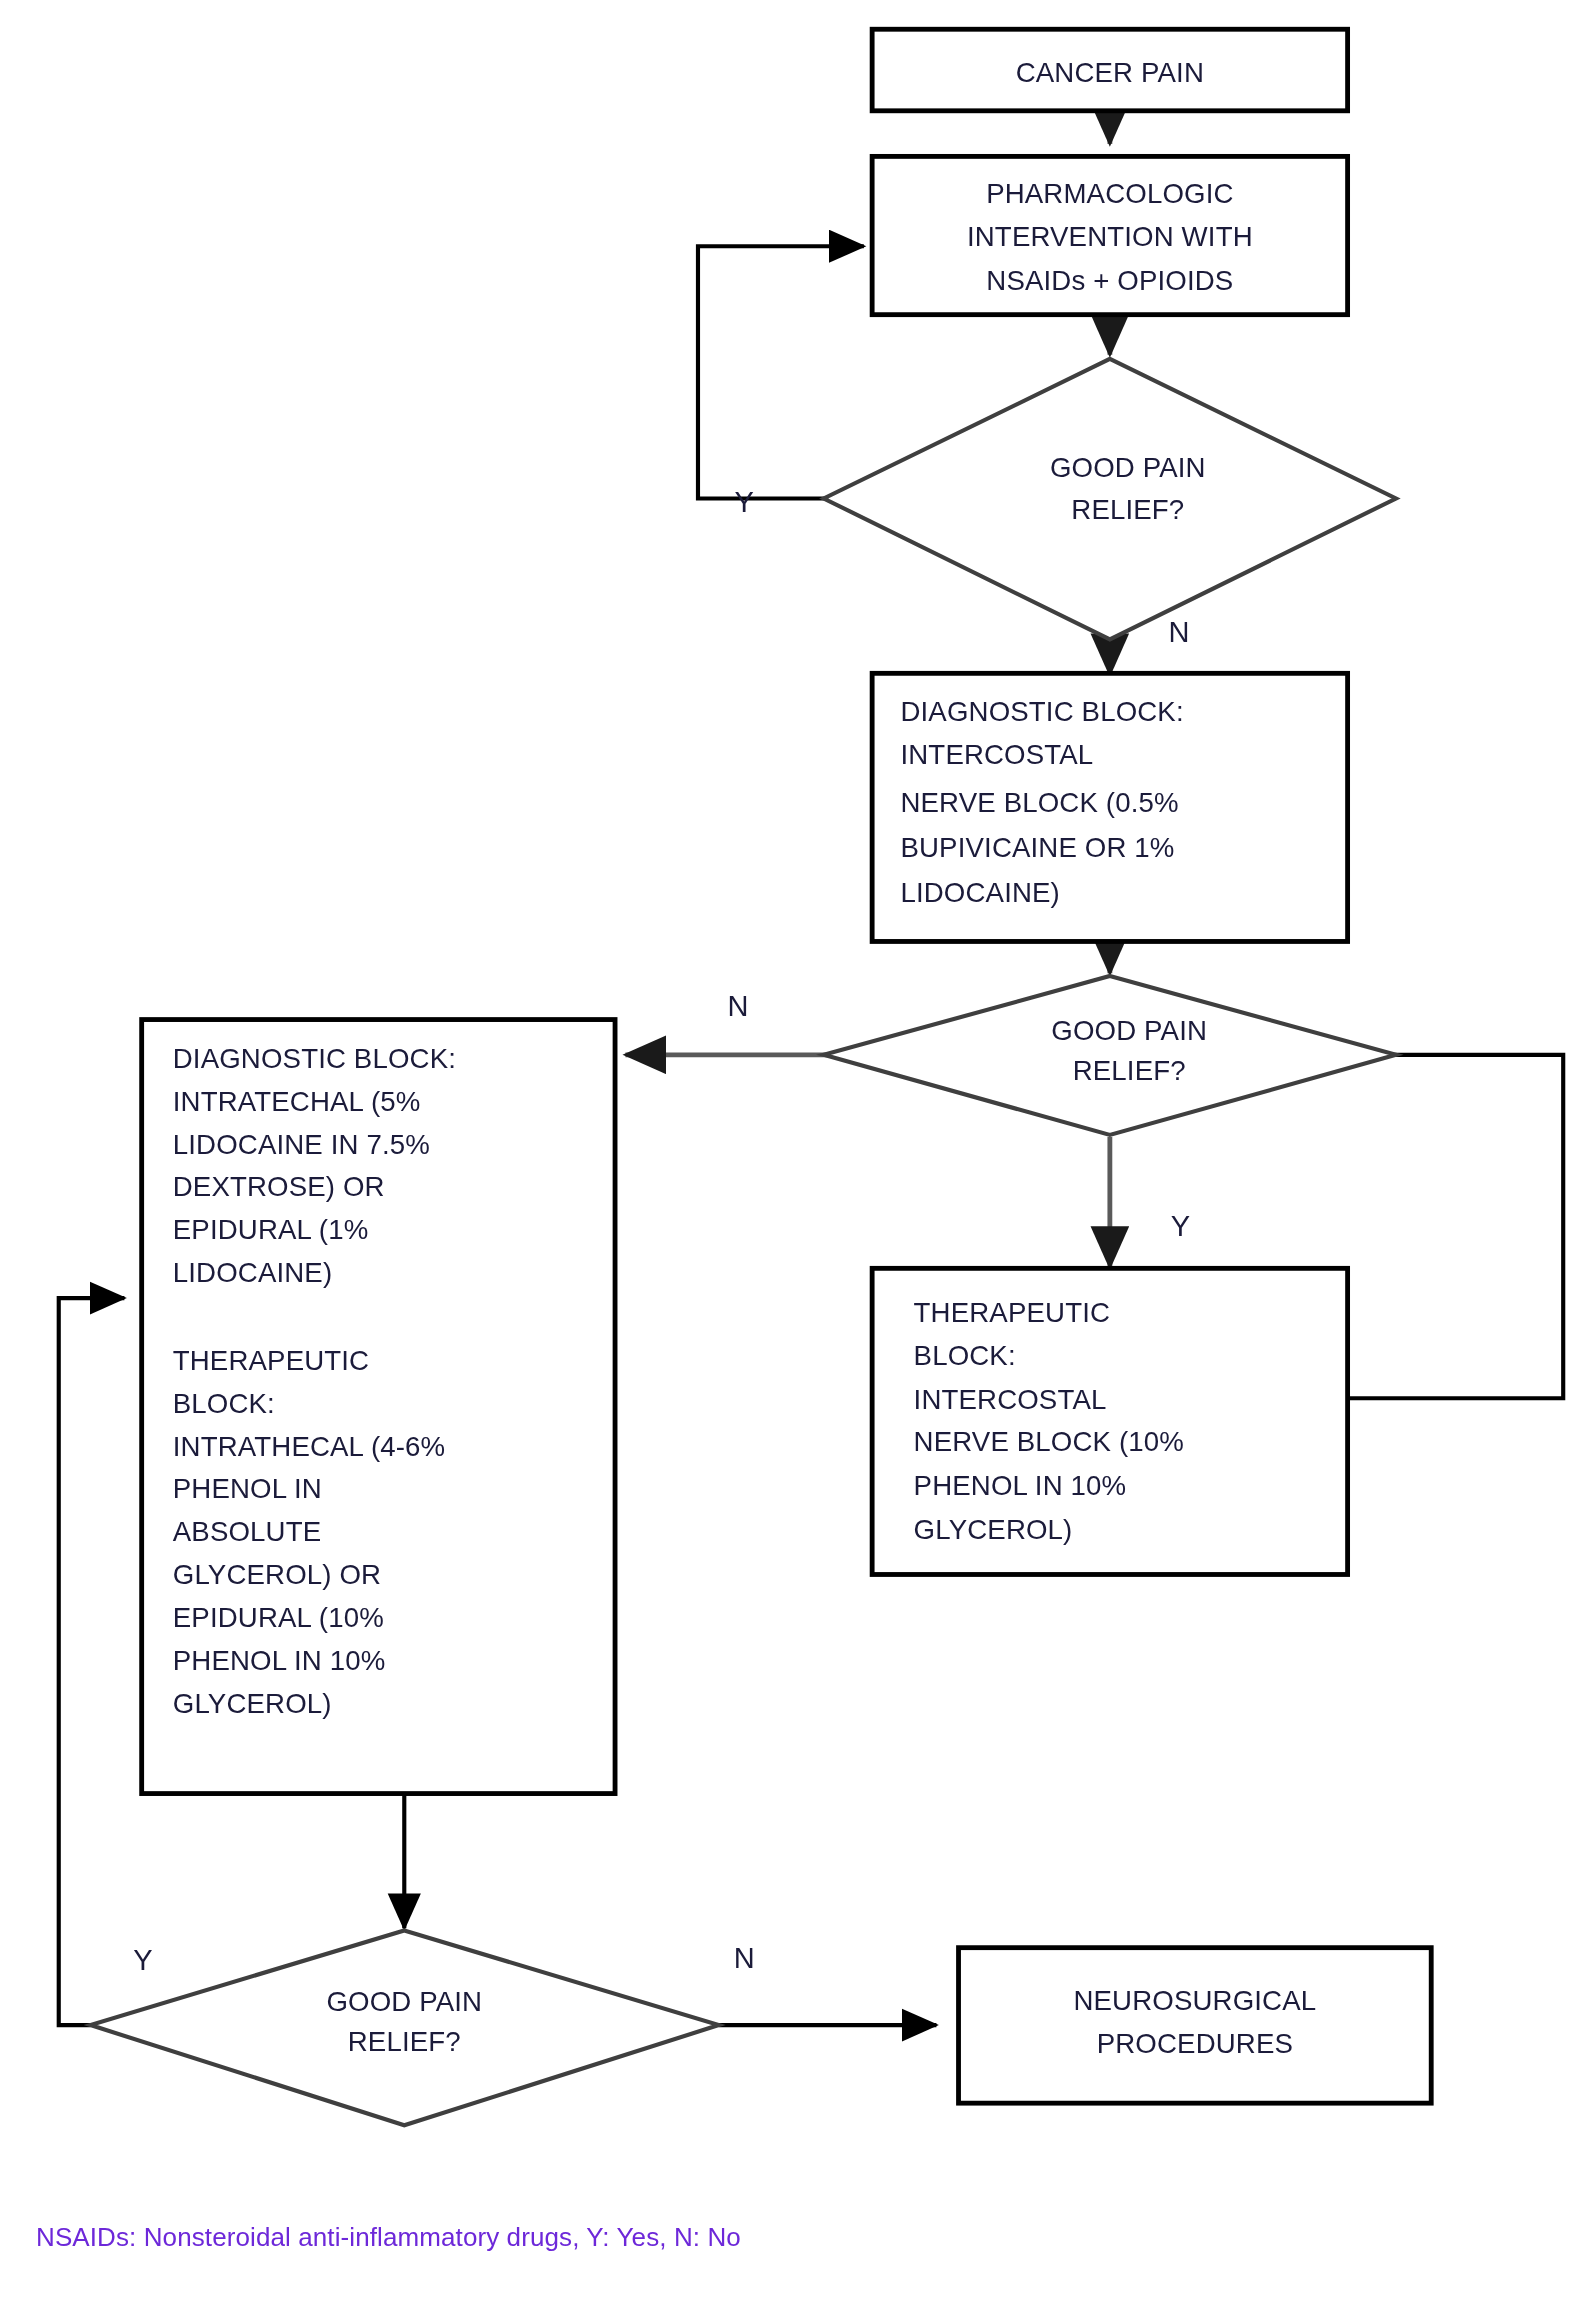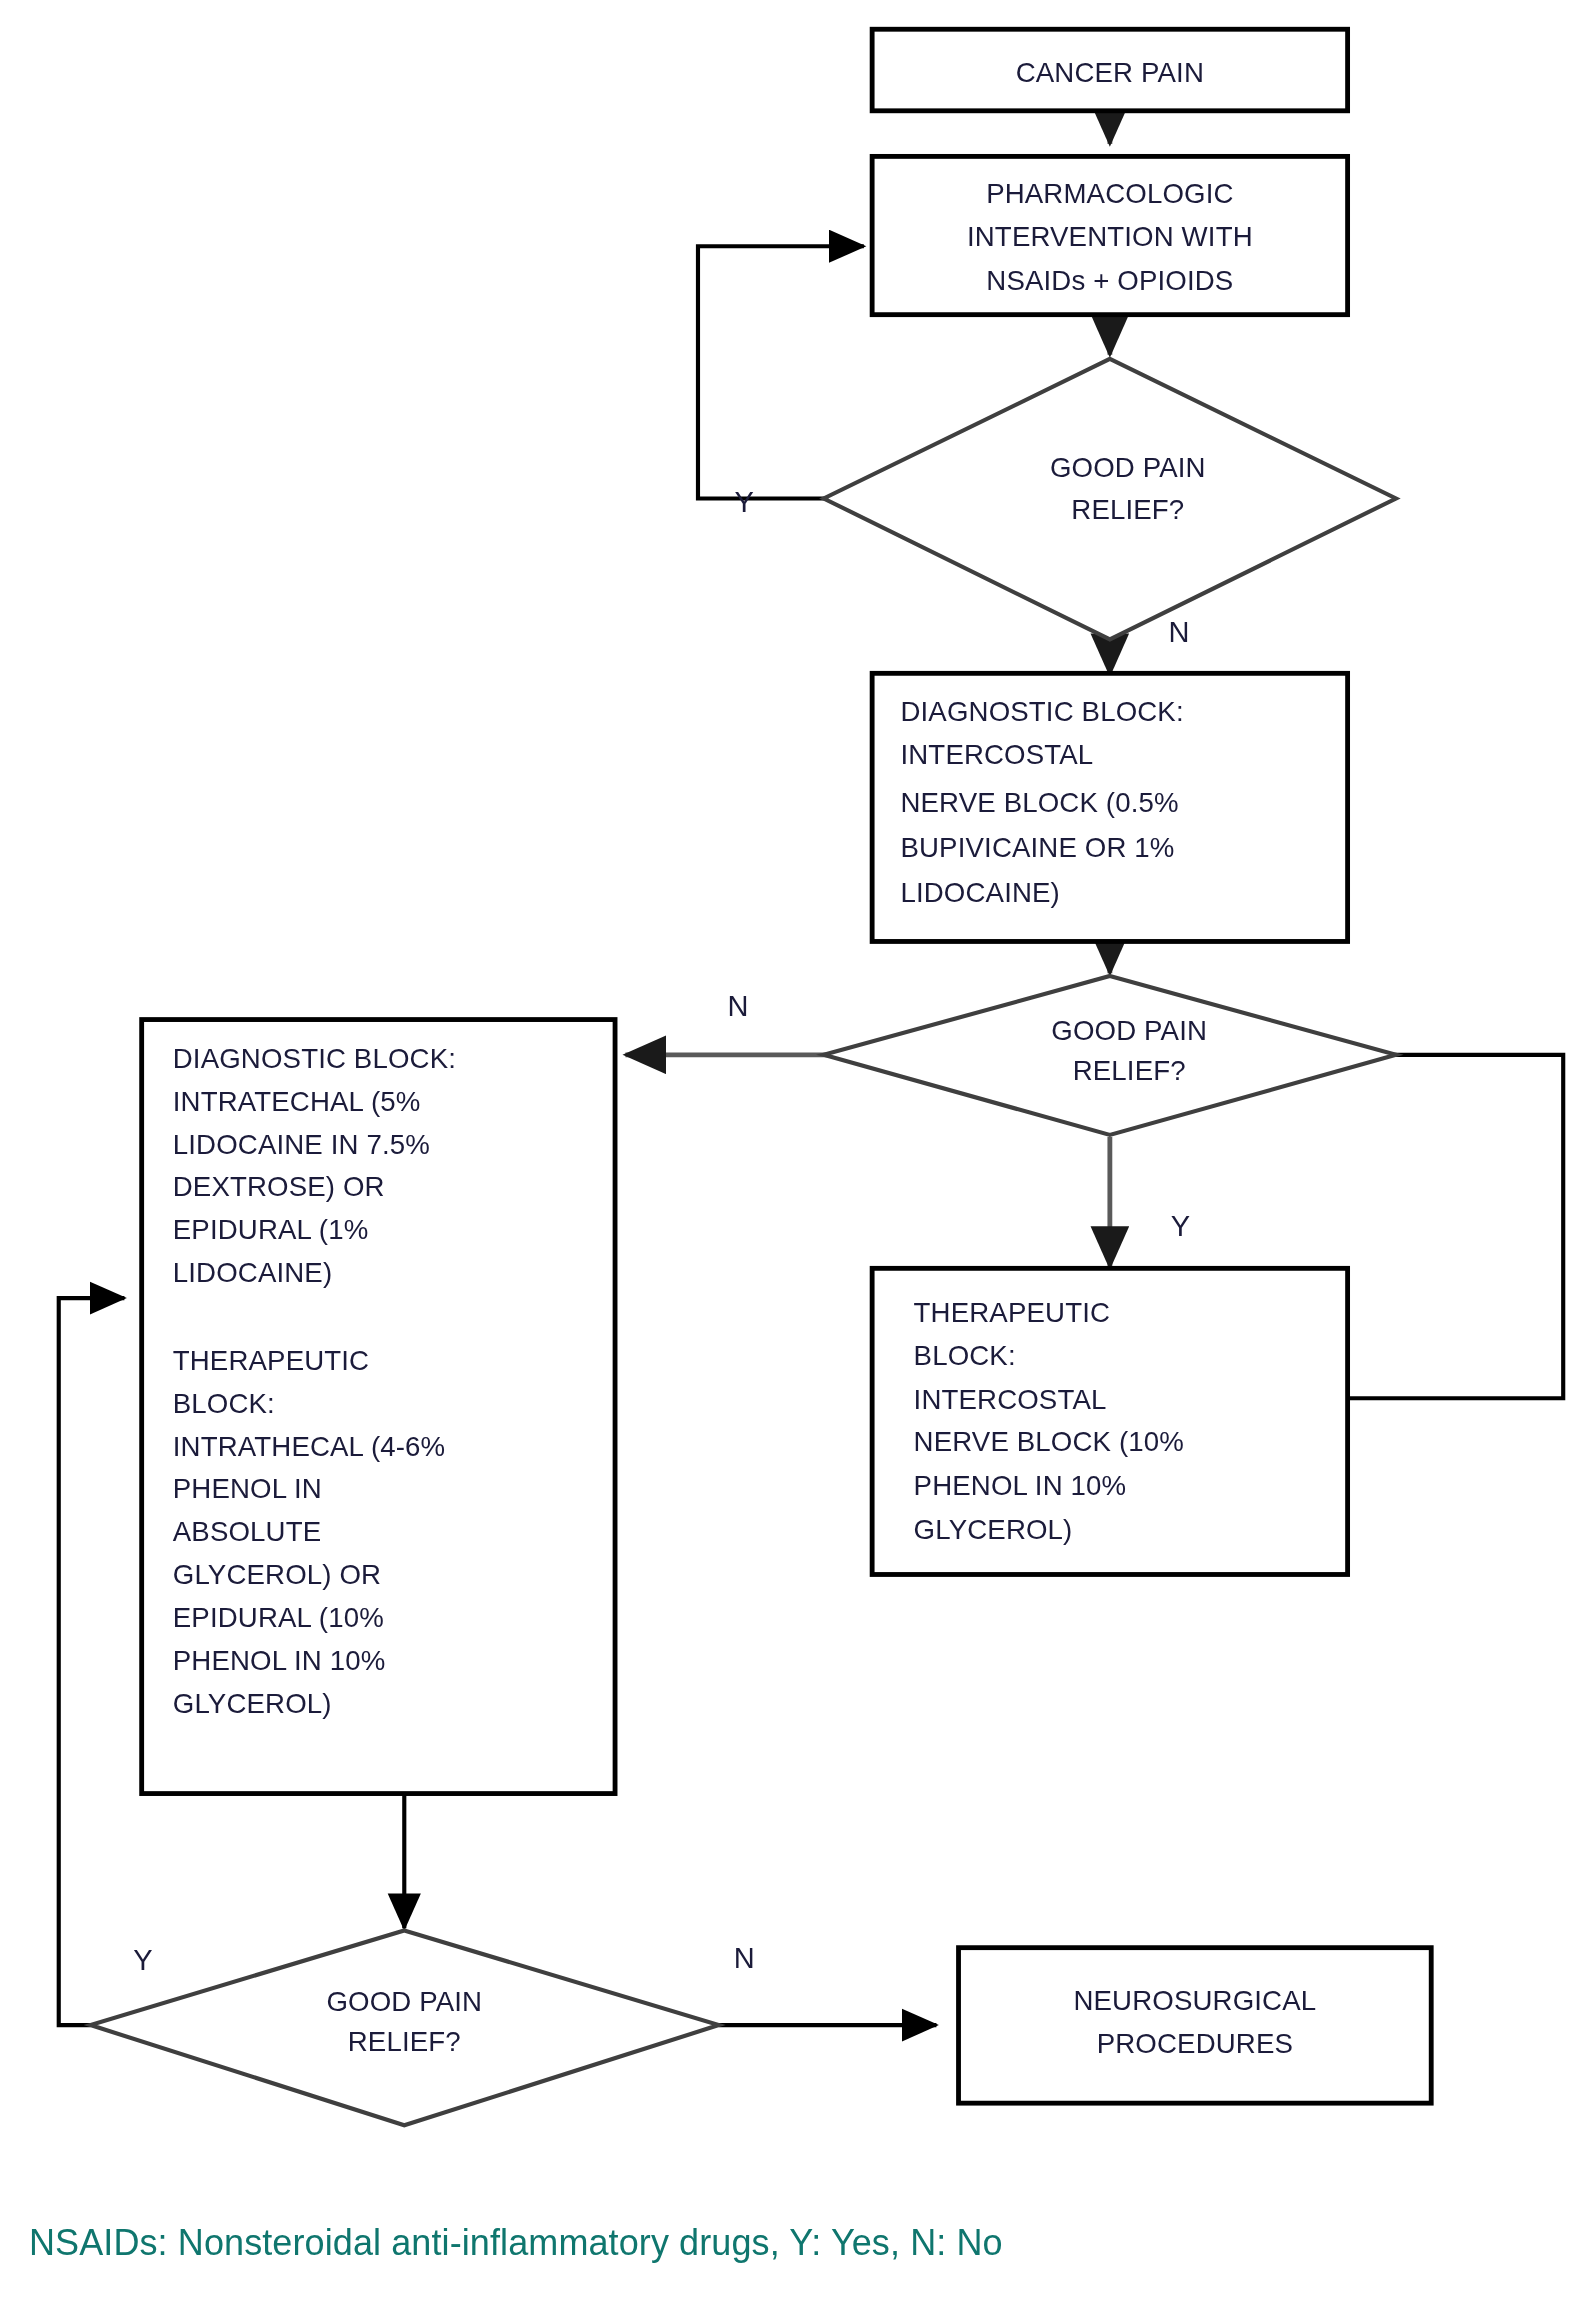--- a/index.html
+++ b/index.html
@@ -55,24 +55,24 @@
     text-anchor: middle;
   }
   .edge-label {
     font-family: "Liberation Sans", sans-serif;
     font-size: 42px;
     fill: #1b1b3a;
     text-anchor: middle;
   }
   .caption {
     position: absolute;
-    left: 29px;
+    left: 36px;
     top: 2222px;
-    font-size: 36px;
-    color: #0f766e;
+    font-size: 26px;
+    color: #6d28d9;
     white-space: nowrap;
     letter-spacing: 0.1px;
   }
 </style>
 </head>
 <body>
 
 <div id="page">
 
   <svg id="flow" viewBox="0 0 2308 3355">

